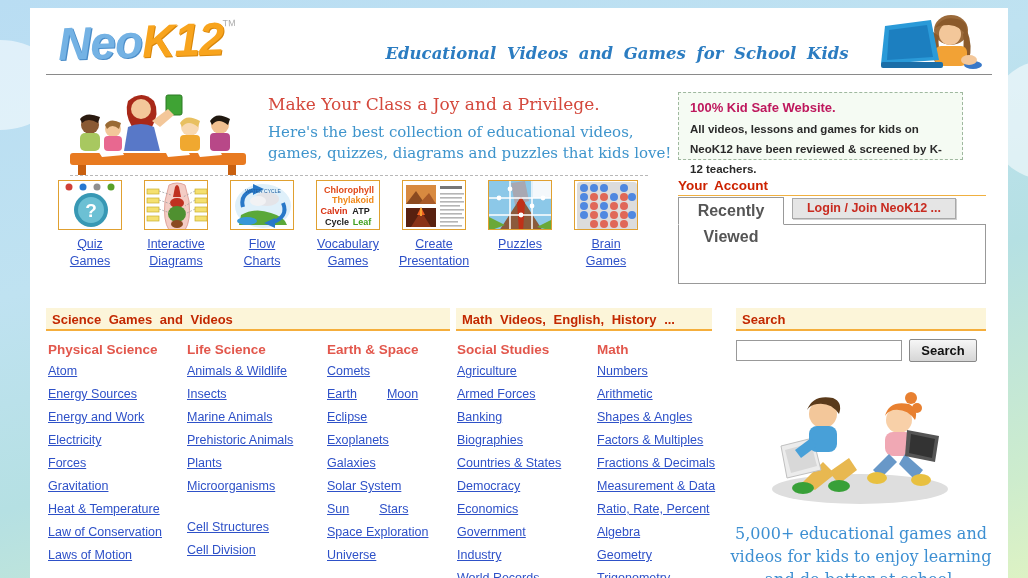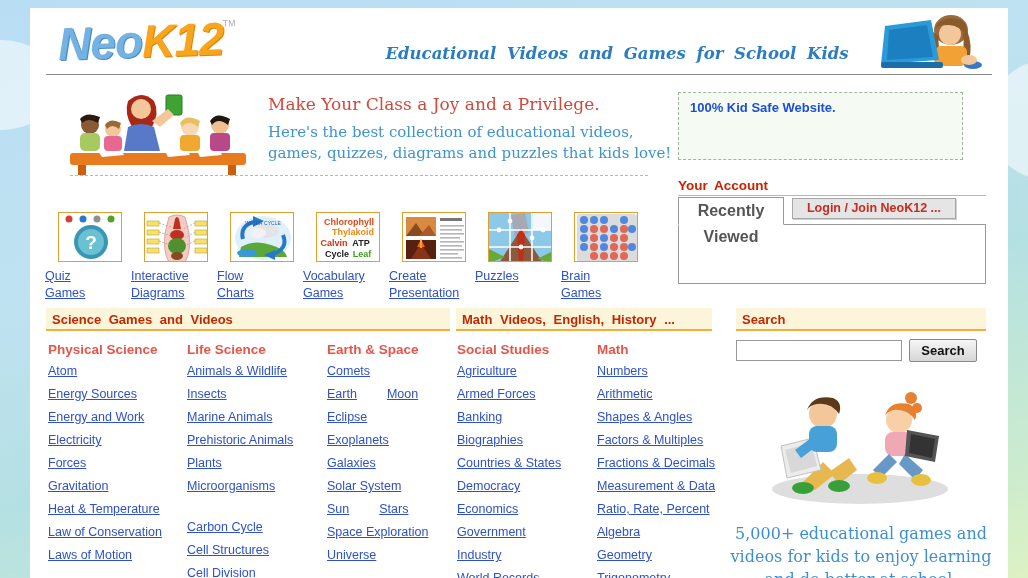--- a/index.html
+++ b/index.html
@@ -27,37 +27,37 @@
   #girl-laptop { position:absolute; left:843px; top:2px; }
   
   #teacher-illo { position:absolute; left:38px; top:79px; }
   #banner-text { position:absolute; left:238px; top:86px; width:424px; text-align:left;
                  font-family:"DejaVu Serif", serif; }
   #banner-title { font-size:17px; color:#d4483c; margin-bottom:8px; }
   #banner-sub   { font-size:15px; color:#3e94cc; line-height:21px; }
   #banner-dash  { position:absolute; left:40px; top:167px; width:578px; border-top:1px dashed #b8b8b8; }
   #kidsafe { position:absolute; left:648px; top:84px; width:285px; height:68px;
              border:1px dashed #9fb89f; background:#f5fbf3; padding:7px 11px; }
-  #kidsafe h3 { font-size:13px; color:#1d4ed8; margin-bottom:4px; }
+  #kidsafe h3 { font-size:13px; color:#be185d; margin-bottom:4px; }
   #kidsafe p  { font-size:11.5px; font-weight:bold; color:#2a2a2a; line-height:20px; }
   
   #account-head { position:absolute; left:648px; top:170px; font-size:13.5px; font-weight:bold;
                   color:#cc2200; word-spacing:3px; }
   #account-rule { position:absolute; left:648px; top:187px; width:308px; border-top:1px solid #f0b040; }
   #recent-tab { position:absolute; left:648px; top:189px; width:106px; height:28px; background:#fff;
                 border:1px solid #999; border-bottom:1px solid #fff; z-index:2; text-align:center;
                 line-height:26px; font-size:16px; font-weight:bold; color:#555; }
   #login-btn { position:absolute; left:762px; top:190px; width:164px; height:21px;
                background:#e5e5e5; border:1px solid #a8a8a8; box-shadow:1px 1px 0 #cfcfcf;
                text-align:center; line-height:19px; font-size:12.5px; font-weight:bold;
                color:#c82b20; cursor:pointer; }
   #account-box { position:absolute; left:648px; top:216px; width:308px; height:60px;
                  background:#fff; border:1px solid #999; }
   
-  .feature { position:absolute; top:204px; width:90px; }
+  .feature { position:absolute; top:172px; width:90px; text-align:center; }
   .feature .icon-box { width:64px; height:50px; margin:0 auto; border:1px solid #e0a030;
                        background:#fff; overflow:hidden; cursor:pointer; }
   .feature .flabel { margin-top:6px; font-size:12.5px; line-height:17px; }
   .feature .flabel span { display:block; color:#2e51c8; text-decoration:underline; cursor:pointer; }
   
   .sec-bar { position:absolute; top:300px; height:23px; background:#fcf5d9;
              border-bottom:2px solid #f5ae3c; padding:4px 6px 0 6px;
              font-size:13px; font-weight:bold; color:#c22800; word-spacing:4px; }
   .col-head { position:absolute; top:334px; font-size:13.5px; font-weight:bold; color:#e2574c; }
   .link-col { position:absolute; top:356px; width:138px; }
@@ -131,20 +131,21 @@
   </svg>
 
   <div id="banner-text">
     <div id="banner-title">Make Your Class a Joy and a Privilege.</div>
     <div id="banner-sub">Here's the best collection of educational videos, games, quizzes, diagrams and puzzles that kids love!</div>
   </div>
   <div id="banner-dash"></div>
 
   <div id="kidsafe">
     <h3>100% Kid Safe Website.</h3>
+    <p>All videos, lessons and games for kids on NeoK12 have been reviewed &amp; screened by K-12 teachers.</p>
   </div>
 
   <div id="account-head">Your Account</div>
   <div id="account-rule"></div>
   <div id="recent-tab">Recently Viewed</div>
   <div id="login-btn">Login / Join NeoK12 ...</div>
   <div id="account-box"></div>
 
   <div class="feature" style="left:15px;">
     <div class="icon-box">
@@ -389,23 +390,20 @@
         <a href="#" class="cat-link">Prehistoric Animals</a>
       </div>
       <div class="link-row">
         <a href="#" class="cat-link">Plants</a>
       </div>
       <div class="link-row">
         <a href="#" class="cat-link">Microorganisms</a>
       </div>
       <div class="link-row spacer"></div>
       <div class="link-row">
-        <a href="#" class="cat-link">Carbon Cycle</a>
-      </div>
-      <div class="link-row">
         <a href="#" class="cat-link">Cell Structures</a>
       </div>
       <div class="link-row">
         <a href="#" class="cat-link">Cell Division</a>
       </div>
     </div>
   <div class="link-col" style="left:297px;">
       <div class="link-row">
         <a href="#" class="cat-link">Comets</a>
       </div>

